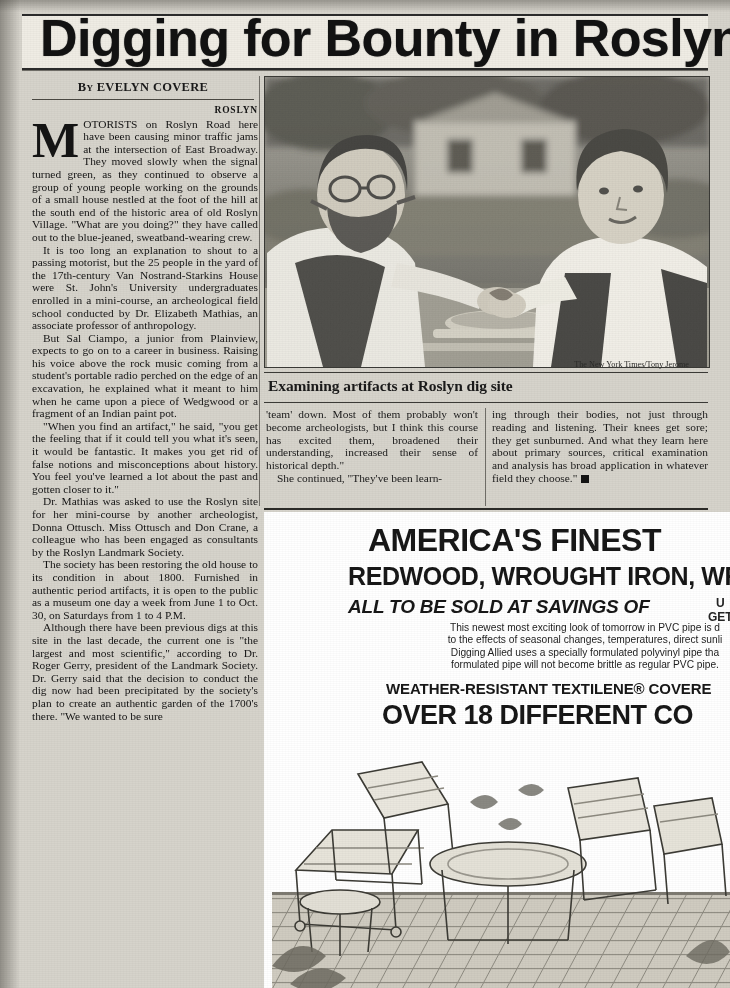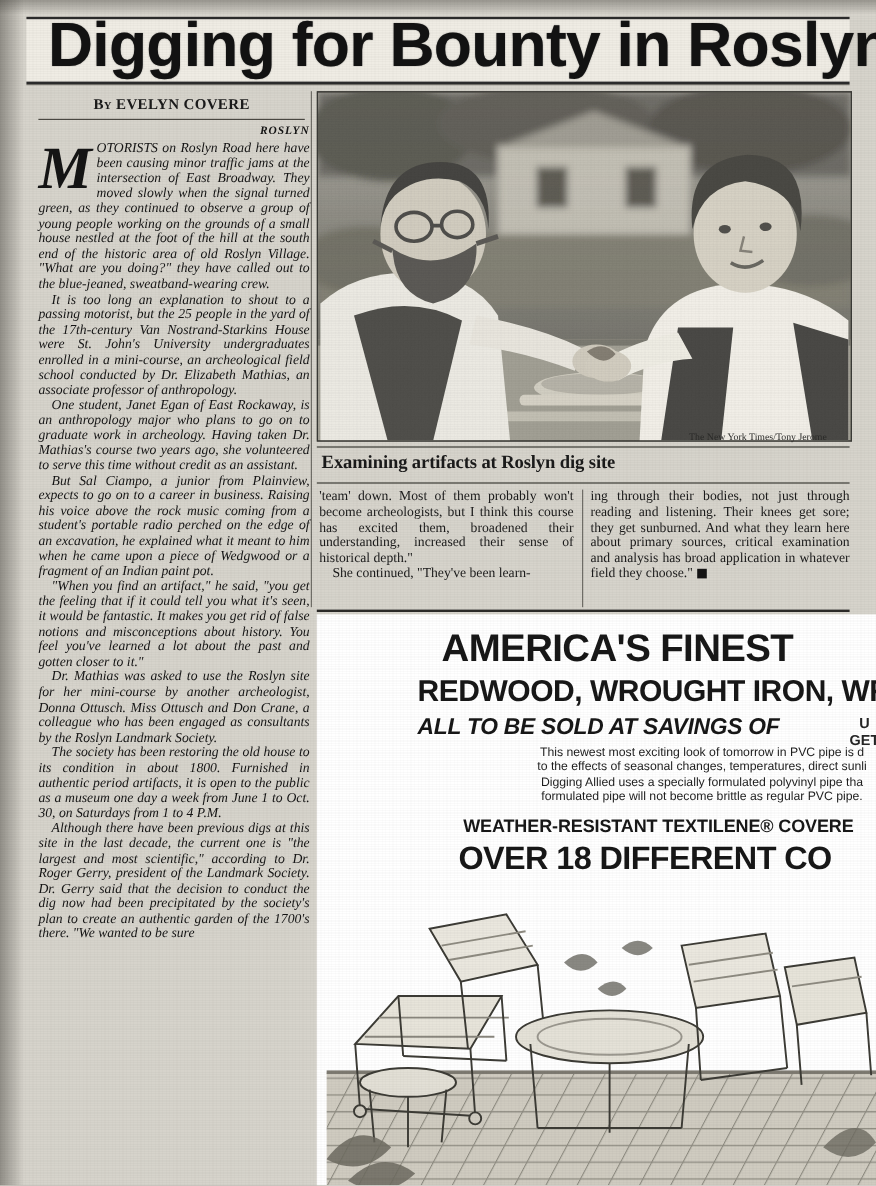--- a/index.html
+++ b/index.html
@@ -89,21 +89,20 @@
   
   .col1 {
     position: absolute;
     left: 32px;
     top: 104px;
     width: 226px;
     font-size: 11.4px;
     line-height: 12.6px;
     text-align: justify;
     color: #141414;
-    font-style: italic;
   }
   .col1 p {
     margin: 0;
     text-indent: 11px;
     hyphens: auto;
   }
   .col1 p.first { text-indent: 0; }
   .dateline {
     display: block;
     text-align: right;
@@ -348,21 +347,20 @@
   <div class="vrule-1"></div>
   <div class="vrule-2"></div>
 
   <div class="col1">
     <p class="first">
       
       <span class="dateline">ROSLYN</span>
       <span class="dropcap">M</span><span>OTORISTS on Roslyn Road here have been causing minor traffic jams at the intersection of East Broadway. They moved slowly when the signal turned green, as they continued to observe a group of young people working on the grounds of a small house nestled at the foot of the hill at the south end of the historic area of old Roslyn Village. "What are you doing?" they have called out to the blue-jeaned, sweatband-wearing crew.</span>
     </p>
     <p><span>It is too long an explanation to shout to a passing motorist, but the 25 people in the yard of the 17th-century Van Nostrand-Starkins House were St. John's University undergraduates enrolled in a mini-course, an archeological field school conducted by Dr. Elizabeth Mathias, an associate professor of anthropology.</span></p>
-    <p><span>One student, Janet Egan of East Rockaway, is an anthropology major who plans to go on to graduate work in archeology. Having taken Dr. Mathias's course two years ago, she volunteered to serve this time without credit as an assistant.</span></p>
     <p><span>But Sal Ciampo, a junior from Plainview, expects to go on to a career in business. Raising his voice above the rock music coming from a student's portable radio perched on the edge of an excavation, he explained what it meant to him when he came upon a piece of Wedgwood or a fragment of an Indian paint pot.</span></p>
     <p><span>"When you find an artifact," he said, "you get the feeling that if it could tell you what it's seen, it would be fantastic. It makes you get rid of false notions and misconceptions about history. You feel you've learned a lot about the past and gotten closer to it."</span></p>
     <p><span>Dr. Mathias was asked to use the Roslyn site for her mini-course by another archeologist, Donna Ottusch. Miss Ottusch and Don Crane, a colleague who has been engaged as consultants by the Roslyn Landmark Society.</span></p>
     <p><span>The society has been restoring the old house to its condition in about 1800. Furnished in authentic period artifacts, it is open to the public as a museum one day a week from June 1 to Oct. 30, on Saturdays from 1 to 4 P.M.</span></p>
     <p><span>Although there have been previous digs at this site in the last decade, the current one is "the largest and most scientific," according to Dr. Roger Gerry, president of the Landmark Society. Dr. Gerry said that the decision to conduct the dig now had been precipitated by the society's plan to create an authentic garden of the 1700's there. "We wanted to be sure</span></p>
   </div>
 
   <div class="photo-box">
     <svg class="photo-canvas" viewBox="0 0 444 290" preserveAspectRatio="none">
       <defs>

